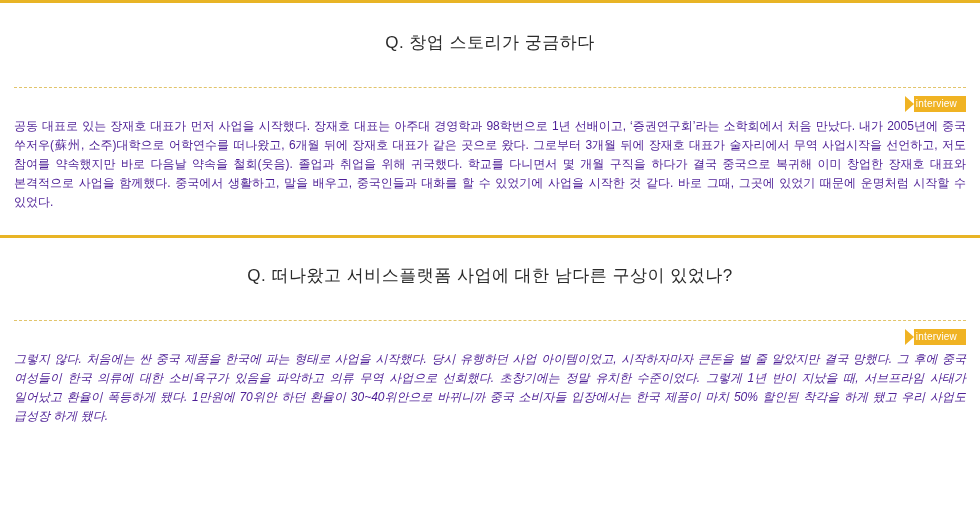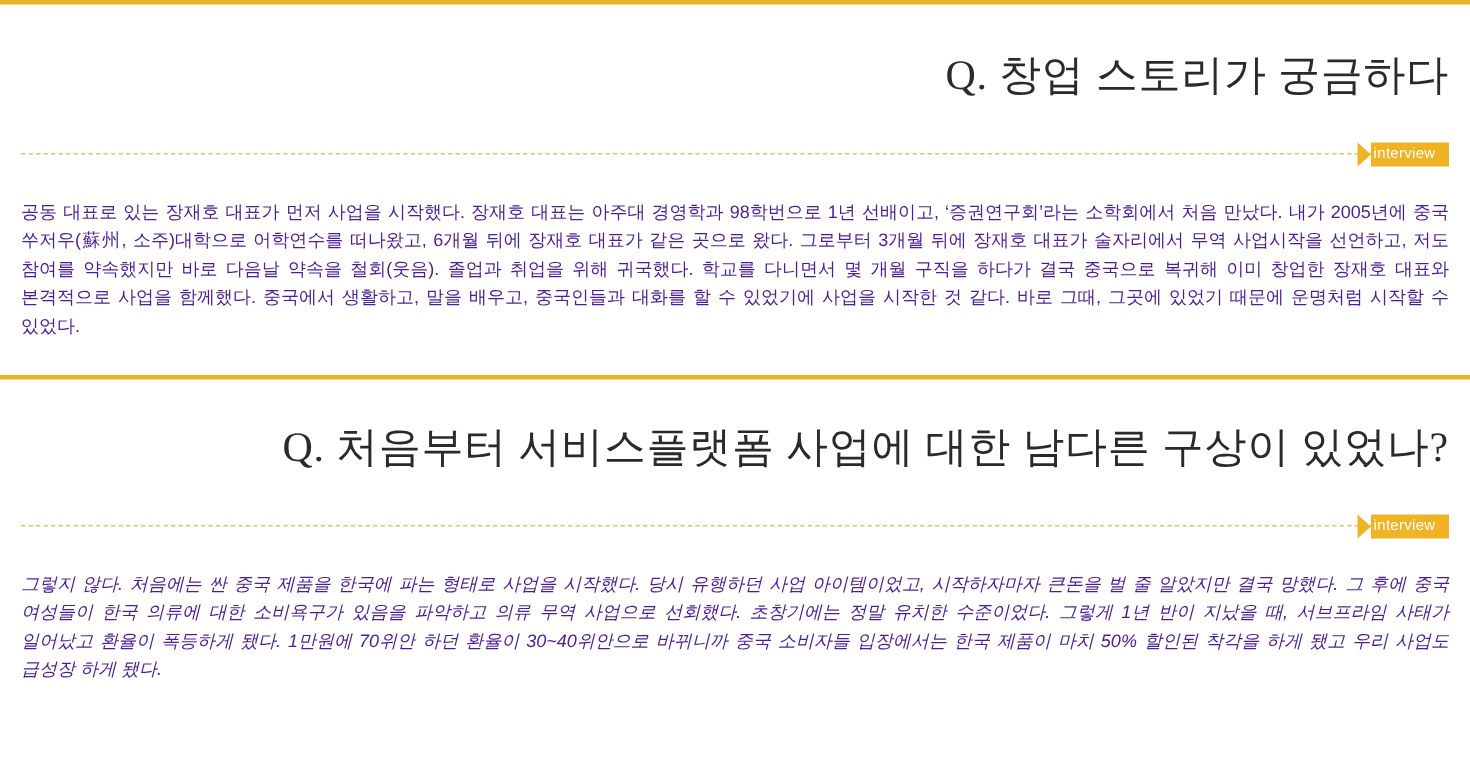--- a/index.html
+++ b/index.html
@@ -23,43 +23,43 @@
   .top-rule {
     width: 100%;
     height: 3px;
     background: #e8b425;
   }
   .qa-block {
     padding: 0 14px;
     box-sizing: border-box;
   }
   .question {
-    text-align: right;
-    font-family: Liberation Serif, serif;
-    font-size: 28px;
+    text-align: center;
+    font-family: Liberation Sans, sans-serif;
+    font-size: 17px;
     color: #2a2a2a;
     letter-spacing: 0.5px;
     padding-top: 28px;
     padding-bottom: 26px;
   }
   .tag-row {
     position: relative;
     height: 16px;
   }
   .dashed {
     position: absolute;
     left: 0;
     right: 0;
     top: 7px;
     border-top: 1px dashed #e2c46a;
   }
   .interview-tag {
     position: absolute;
     right: 0;
-    top: 0;
+    top: 16px;
     height: 16px;
     display: flex;
     align-items: center;
   }
   .tag-arrow {
     width: 0;
     height: 0;
     border-top: 8px solid transparent;
     border-bottom: 8px solid transparent;
     border-left: 9px solid #f0b323;
@@ -111,21 +111,21 @@
         <span class="tag-arrow"></span>
         <span class="tag-body">interview</span>
       </div>
     </div>
     <div class="answer">공동 대표로 있는 장재호 대표가 먼저 사업을 시작했다. 장재호 대표는 아주대 경영학과 98학번으로 1년 선배이고, ‘증권연구회’라는 소학회에서 처음 만났다. 내가 2005년에 중국 쑤저우(蘇州, 소주)대학으로 어학연수를 떠나왔고, 6개월 뒤에 장재호 대표가 같은 곳으로 왔다. 그로부터 3개월 뒤에 장재호 대표가 술자리에서 무역 사업시작을 선언하고, 저도 참여를 약속했지만 바로 다음날 약속을 철회(웃음). 졸업과 취업을 위해 귀국했다. 학교를 다니면서 몇 개월 구직을 하다가 결국 중국으로 복귀해 이미 창업한 장재호 대표와 본격적으로 사업을 함께했다. 중국에서 생활하고, 말을 배우고, 중국인들과 대화를 할 수 있었기에 사업을 시작한 것 같다. 바로 그때, 그곳에 있었기 때문에 운명처럼 시작할 수 있었다.</div>
   </div>
 
   <div class="divider"></div>
 
   <div class="qa-block block2">
-    <div class="question">Q. 처음부터 서비스플랫폼 사업에 대한 남다른 구상이 있었나?</div>
+    <div class="question">Q. 떠나왔고 서비스플랫폼 사업에 대한 남다른 구상이 있었나?</div>
     <div class="tag-row">
       <div class="dashed"></div>
       <div class="interview-tag">
         <span class="tag-arrow"></span>
         <span class="tag-body">interview</span>
       </div>
     </div>
     <div class="answer">그렇지 않다. 처음에는 싼 중국 제품을 한국에 파는 형태로 사업을 시작했다. 당시 유행하던 사업 아이템이었고, 시작하자마자 큰돈을 벌 줄 알았지만 결국 망했다. 그 후에 중국 여성들이 한국 의류에 대한 소비욕구가 있음을 파악하고 의류 무역 사업으로 선회했다. 초창기에는 정말 유치한 수준이었다. 그렇게 1년 반이 지났을 때, 서브프라임 사태가 일어났고 환율이 폭등하게 됐다. 1만원에 70위안 하던 환율이 30~40위안으로 바뀌니까 중국 소비자들 입장에서는 한국 제품이 마치 50% 할인된 착각을 하게 됐고 우리 사업도 급성장 하게 됐다.</div>
   </div>
 

